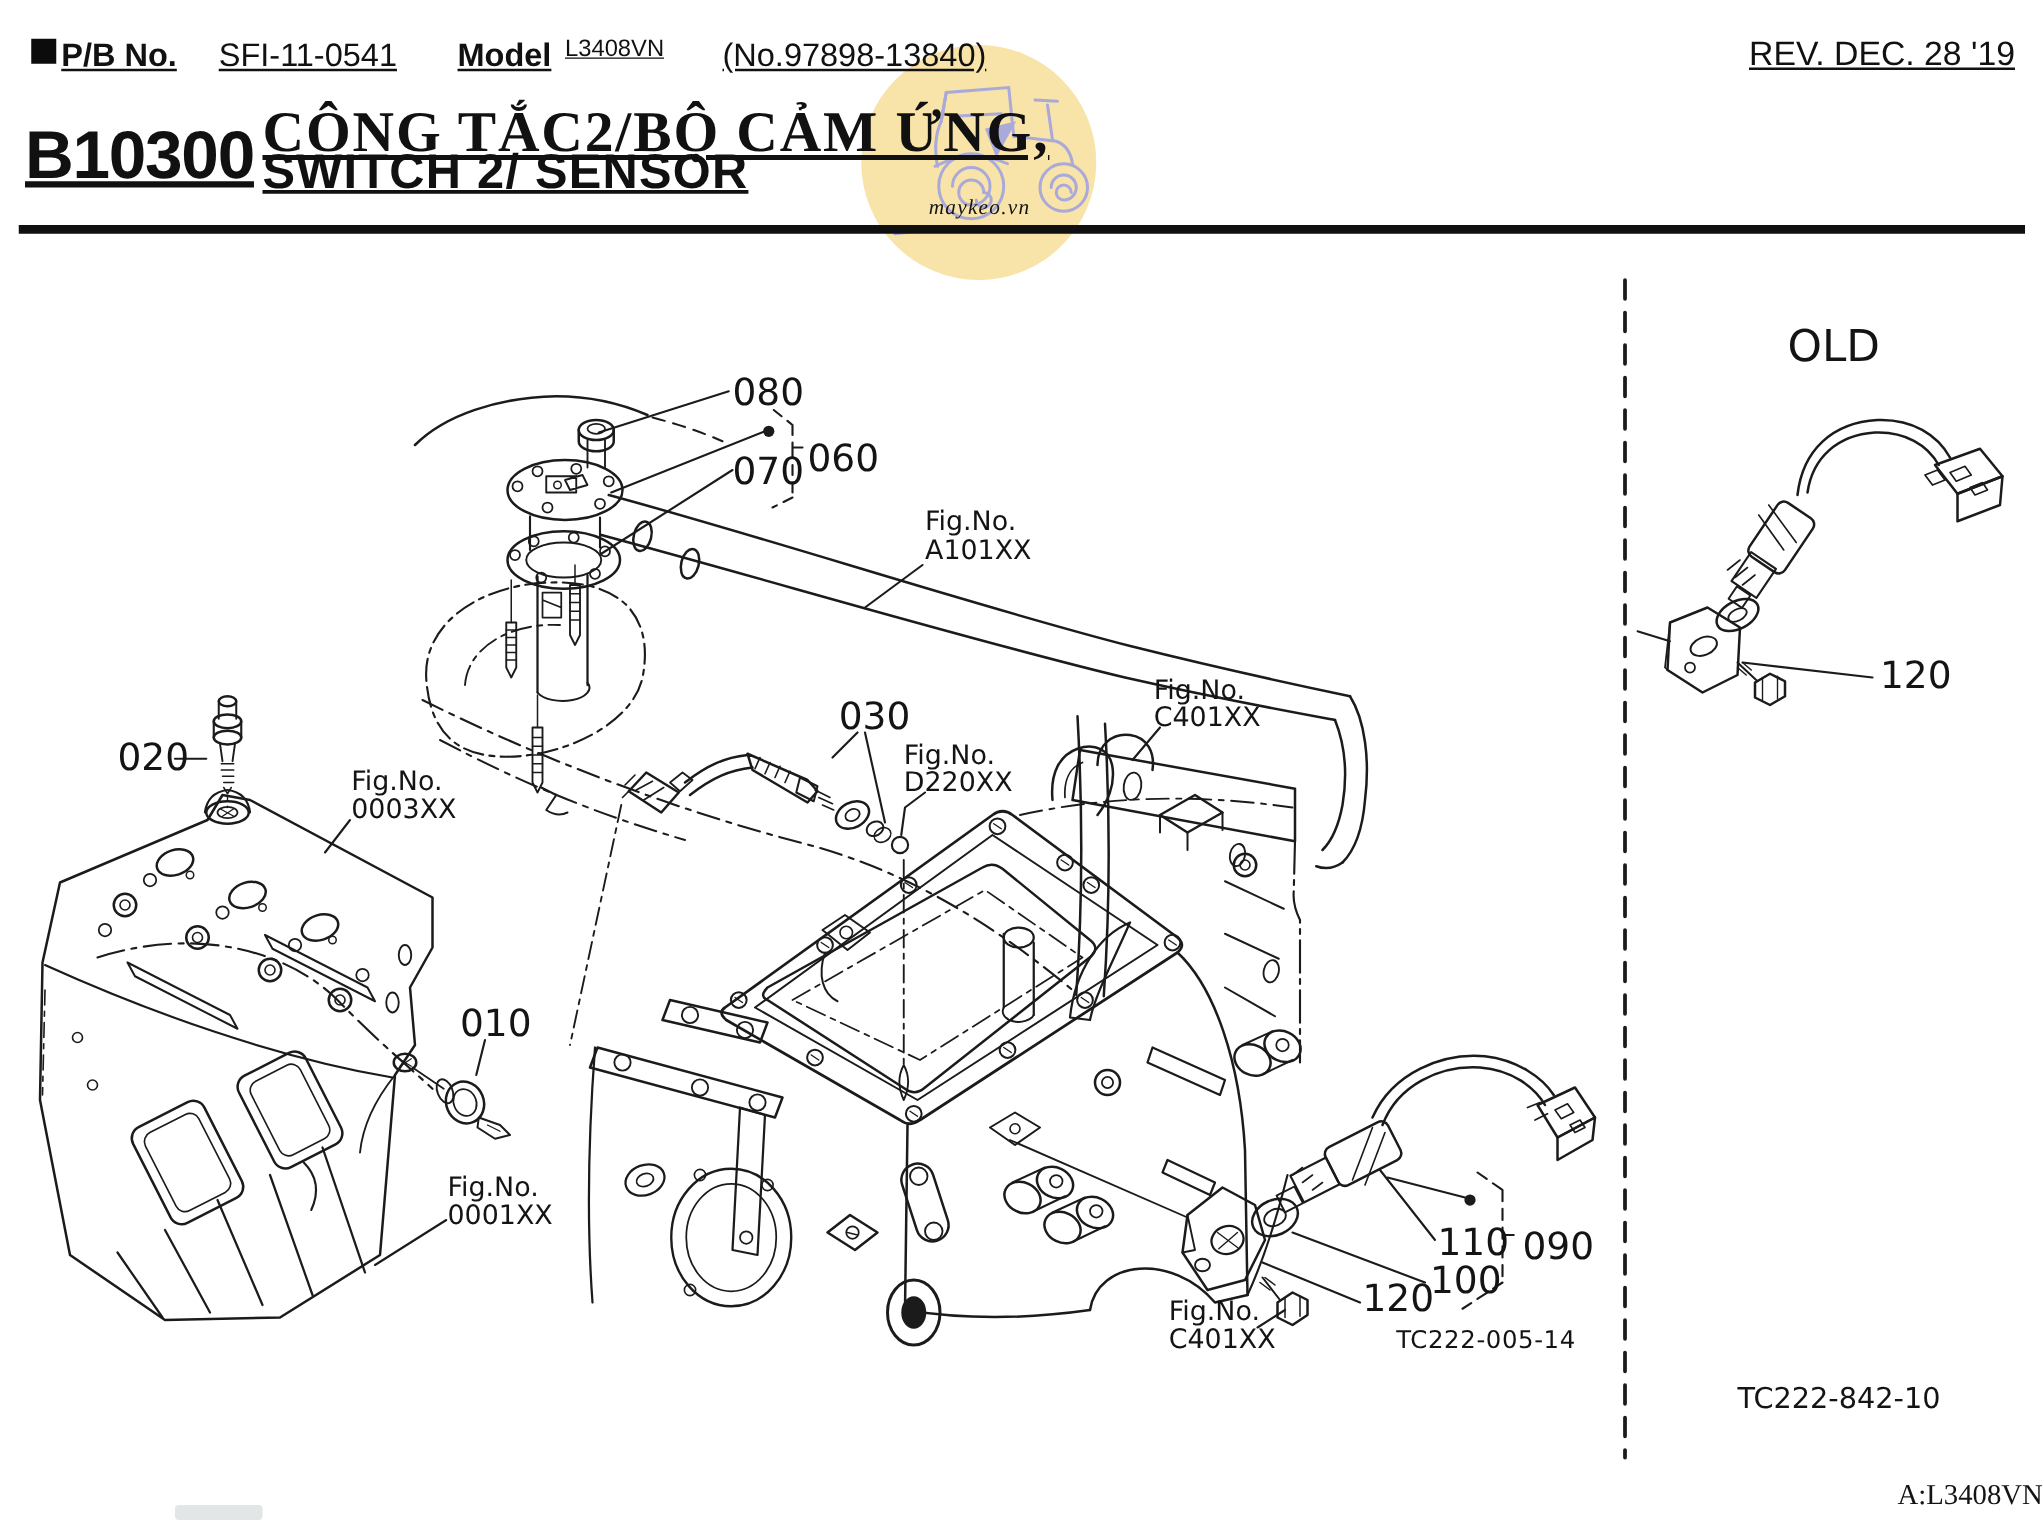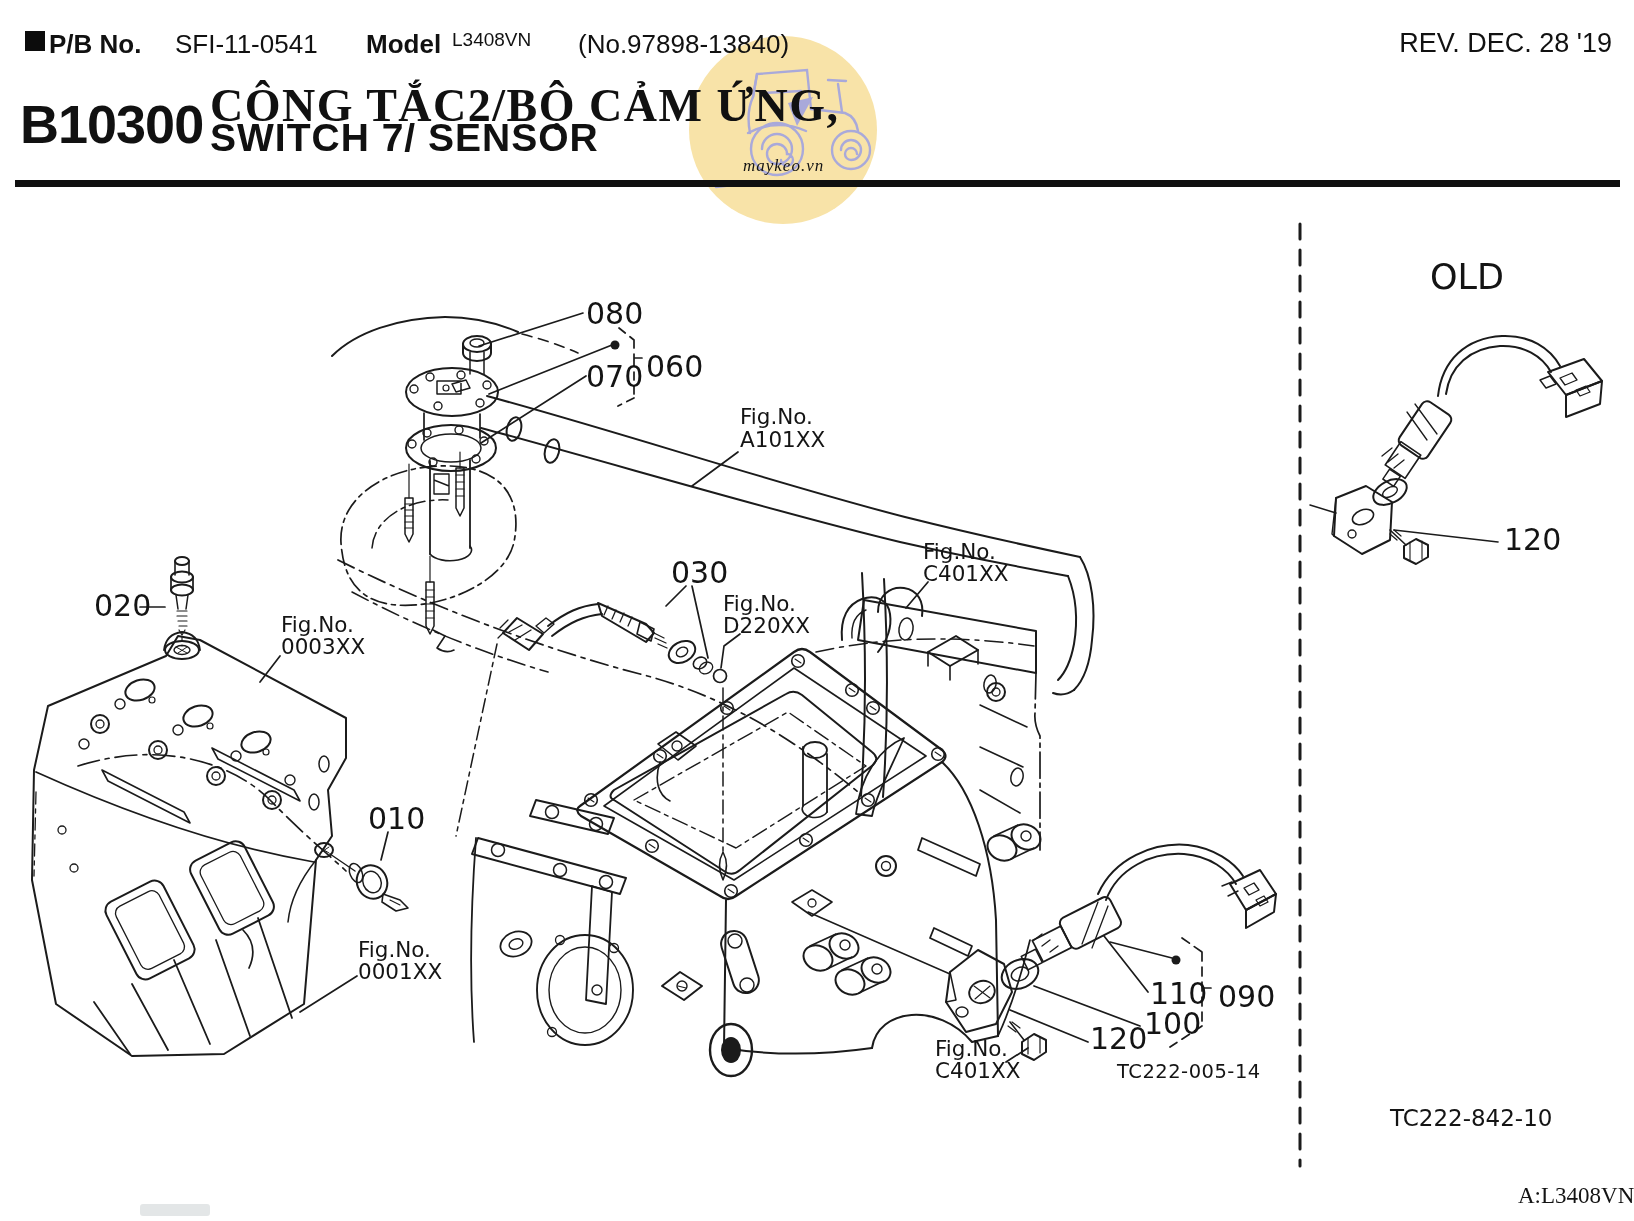--- a/index.html
+++ b/index.html
@@ -1,19 +1,19 @@
 <!DOCTYPE html>
 <html><head>
 <meta charset="utf-8">
 <style>
   html,body{margin:0;padding:0;background:#ffffff;}
   body{width:1634px;height:1221px;position:relative;overflow:hidden;
        font-family:"Liberation Sans",sans-serif;color:#111;}
   svg{position:absolute;left:0;top:0;}
-  .hdr{position:absolute;white-space:nowrap;}
+  .hdr{position:absolute;white-space:nowrap;text-decoration:underline;}
   .hdr-sq{position:absolute;left:25px;top:31px;width:20px;height:20px;background:#0c0c0c;}
   .pb-label{left:49px;top:29px;font-size:26px;font-weight:bold;}
   .pb-value{left:150px;top:29px;font-size:26px;margin-left:25px;}
   .model-label{left:366px;top:29px;font-size:26px;font-weight:bold;}
   .model-value{left:452px;top:29px;font-size:19px;}
   .serial{left:578px;top:29px;font-size:26px;}
   .rev{right:22px;top:28px;font-size:27px;}
   .code{left:20px;top:93px;font-size:54px;font-weight:bold;letter-spacing:-1px;}
   .title1{left:210px;top:79px;font-size:46px;font-weight:bold;
           font-family:"Liberation Serif",serif;letter-spacing:1.5px;}
@@ -427,15 +427,15 @@
 
 <div class="hdr-sq"></div>
 <span class="hdr pb-label">P/B No.</span>
 <span class="hdr pb-value">SFI-11-0541</span>
 <span class="hdr model-label">Model</span>
 <span class="hdr model-value">L3408VN</span>
 <span class="hdr serial">(No.97898-13840)</span>
 <span class="hdr rev">REV. DEC. 28 '19</span>
 <span class="hdr code">B10300</span>
 <span class="hdr title1">CÔNG TẮC2/BỘ CẢM ỨNG,</span>
-<span class="hdr title2">SWITCH 7/ SENSOR</span>
+<span class="hdr title2">SWITCH 2/ SENSOR</span>
 <div class="rule"></div>
 <div class="artifact"></div>
 
 </body></html>

